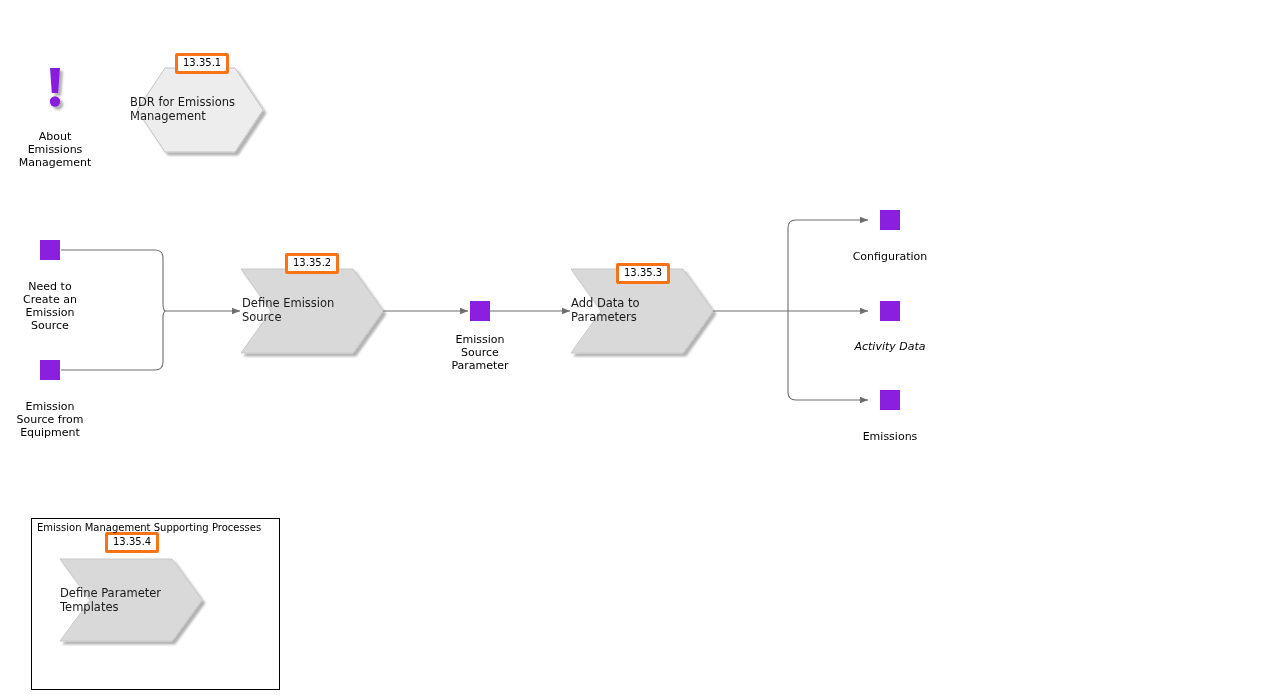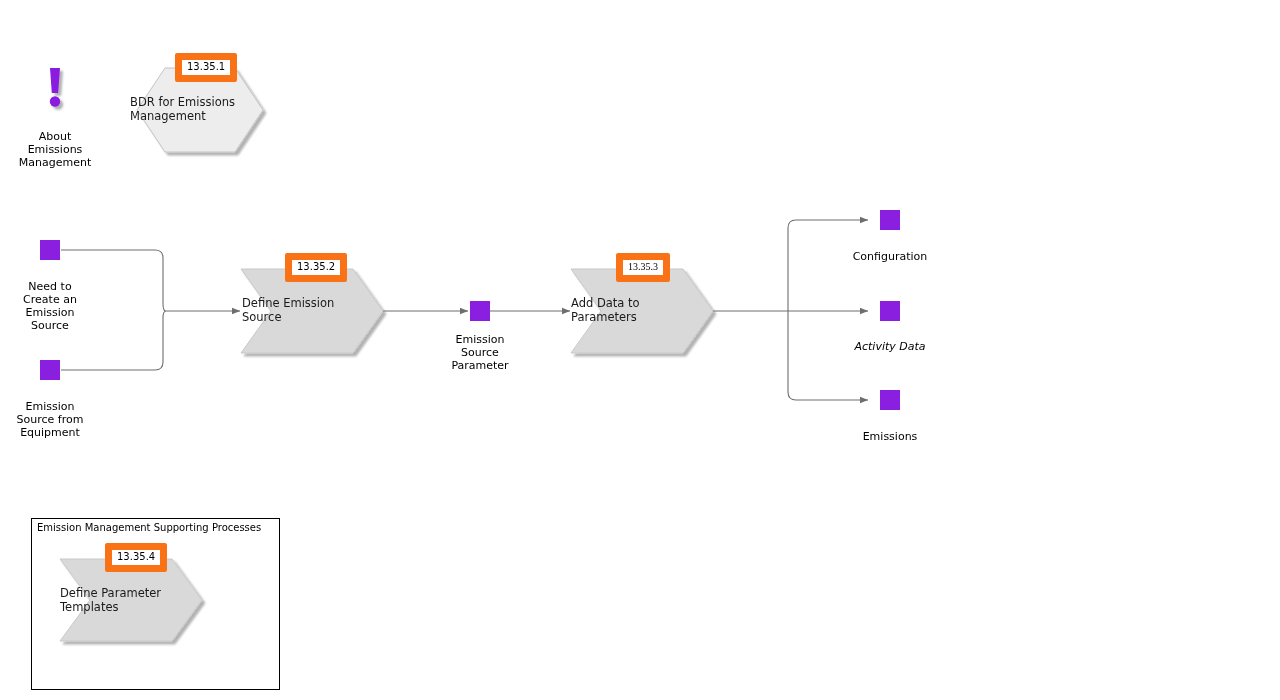--- a/index.html
+++ b/index.html
@@ -48,21 +48,21 @@
     color: #000000;
     line-height: 13px;
     font-family: "DejaVu Sans", sans-serif;
     white-space: pre-line;
     pointer-events: none;
     margin-top: 16px;
   }
   .badge {
     position: absolute;
     background: #ffffff;
-    border: 7px solid #f97316;
+    border: 3px solid #f97316;
     border-radius: 2px;
     font-size: 10px;
     color: #000000;
     padding: 1px 5px 2px 5px;
     line-height: 12px;
     font-family: "DejaVu Sans", sans-serif;
     white-space: nowrap;
     box-shadow: 0 0 0 0 rgba(0,0,0,0);
   }
   .shape-text {
@@ -178,22 +178,22 @@
 
   <div class="sq" style="left:40px; top:240px;"></div>
   <div class="sq" style="left:40px; top:360px;"></div>
   <div class="sq" style="left:470px; top:301px;"></div>
   <div class="sq" style="left:880px; top:210px;"></div>
   <div class="sq" style="left:880px; top:301px;"></div>
   <div class="sq" style="left:880px; top:390px;"></div>
 
   <div class="badge" style="left:175px; top:53px;">13.35.1</div>
   <div class="badge" style="left:285px; top:253px;">13.35.2</div>
-  <div class="badge" style="left:616px; top:253px;font-family:Liberation Serif, serif;">13.35.3</div>
-  <div class="badge" style="left:105px; top:543px;">13.35.4</div>
+  <div class="badge" style="left:616px; top:263px;">13.35.3</div>
+  <div class="badge" style="left:105px; top:532px;">13.35.4</div>
 
   <div class="shape-text" style="left:130px; top:95px; width:140px;">BDR for Emissions
 Management</div>
 
   <div class="shape-text" style="left:242px; top:296px; width:140px;">Define Emission
 Source</div>
 
   <div class="shape-text" style="left:60px; top:586px; width:140px;">Define Parameter
 Templates</div>
 

